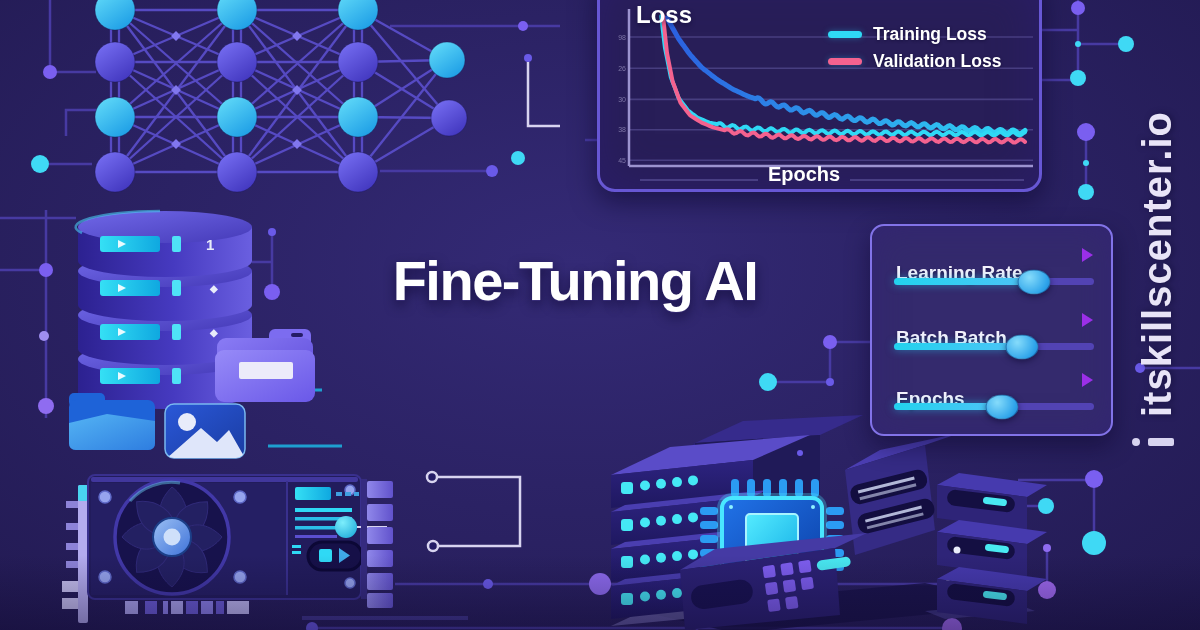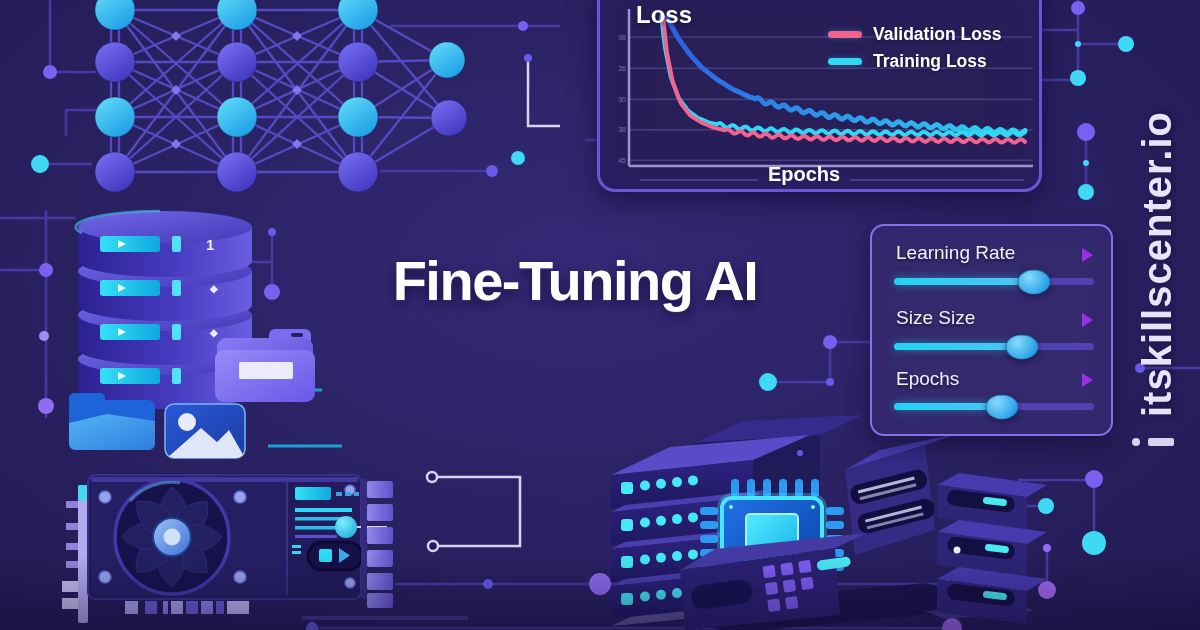--- a/index.html
+++ b/index.html
@@ -24,21 +24,21 @@
   .loss-label{left:36px;top:24px;color:#fff;font-size:24px;font-weight:bold;text-shadow:0 2px 4px rgba(10,5,40,.5);}
   .epochs-label{left:144px;top:186px;width:120px;text-align:center;color:#fff;font-size:20px;font-weight:bold;}
   .legend{left:228px;top:44px;}
   .legend-row{display:flex;align-items:center;height:27px;}
   .legend-swatch{width:34px;height:7px;border-radius:4px;margin-right:11px;box-shadow:0 0 6px rgba(40,200,240,.35);}
   .legend-label{color:#fff;font-size:17.5px;font-weight:bold;text-shadow:0 1px 3px rgba(10,5,40,.5);}
   
   .hp-panel{left:870px;top:224px;width:243px;height:212px;border-radius:14px;
     background:#342a6d;border:2.5px solid #8273e8;box-sizing:border-box;
     box-shadow:0 10px 24px rgba(8,4,38,.45), inset 0 0 34px rgba(50,32,120,.5);}
-  .slider-label{position:absolute;left:24px;color:#f3f1fc;font-size:19px;font-weight:normal;text-shadow:0 2px 3px rgba(10,5,40,.55);}
+  .slider-label{position:absolute;left:24px;color:#f3f1fc;font-size:19px;font-weight:bold;text-shadow:0 2px 3px rgba(10,5,40,.55);margin-top:20px;}
   .hp-arrow{position:absolute;right:18px;width:0;height:0;border-top:7px solid transparent;
     border-bottom:7px solid transparent;border-left:11px solid #9b2fe8;}
   .track{position:absolute;left:22px;width:200px;height:7px;border-radius:4px;background:#5243b4;}
   .track-fill{position:absolute;left:0;top:0;height:100%;border-radius:4px;
     background:linear-gradient(90deg,#22d3ee,#4fc3f7);box-shadow:0 0 8px rgba(40,200,240,.5);}
   .knob{position:absolute;top:50%;width:31px;height:23px;border-radius:50%;
     transform:translate(-50%,-50%);
     background:radial-gradient(circle at 35% 30%,#86dcfb,#2ea4ea 70%,#1d7fd0);
     border:1px solid rgba(8,40,90,.45);box-shadow:0 2px 6px rgba(8,4,38,.5);}
   .bottom-shade{left:0;top:555px;width:1200px;height:75px;pointer-events:none;
@@ -580,42 +580,42 @@
         <g id="series-g">
             <path d="M67.0 40.8L68.9 44.3L70.8 47.7L72.7 51.2L74.7 54.7L76.6 58.1L78.5 61.6L80.4 64.3L82.3 66.9L84.3 69.6L86.2 72.3L88.1 74.9L90.1 77.6L92.0 79.7L93.9 81.9L95.8 84.0L97.8 86.1L99.7 88.3L101.6 90.4L103.5 91.9L105.5 93.4L107.4 94.9L109.3 96.4L111.2 97.9L113.2 99.4L115.1 100.9L117.0 102.4L118.9 103.6L120.8 104.8L122.8 106.0L124.7 107.2L126.6 108.4L128.6 109.6L130.5 110.8L132.4 112.0L134.3 112.9L136.3 113.8L138.2 114.7L140.1 115.6L142.0 116.5L143.9 117.4L145.9 118.3L147.8 119.2L149.7 119.8L151.6 120.5L153.6 121.1L155.5 121.8L157.4 120.8L159.3 121.2L161.3 123.1L163.2 125.5L165.1 126.9L167.1 126.7L169.0 125.4L170.9 124.7L172.8 125.6L174.8 127.7L176.7 129.6L178.6 130.2L180.5 129.4L182.4 128.2L184.4 128.0L186.3 129.5L188.2 131.6L190.2 133.1L192.1 133.0L194.0 131.7L195.9 130.7L197.8 131.1L199.8 132.9L201.7 135.0L203.6 135.9L205.6 135.2L207.5 133.9L209.4 133.3L211.3 134.3L213.3 136.3L215.2 138.0L217.1 138.2L219.0 137.0L220.9 135.7L222.9 135.7L224.8 137.2L226.7 139.3L228.7 140.5L230.6 140.0L232.5 138.6L234.4 137.6L236.3 138.1L238.3 139.9L240.2 141.7L242.1 142.2L244.1 141.1L246.0 139.6L247.9 139.1L249.8 140.2L251.8 142.2L253.7 143.6L255.6 143.4L257.5 142.0L259.4 140.7L261.4 140.9L263.3 142.5L265.2 144.4L267.1 145.2L269.1 144.5L271.0 142.9L272.9 142.1L274.9 142.9L276.8 144.8L278.7 146.4L280.6 146.6L282.6 145.4L284.5 144.0L286.4 143.7L288.3 145.0L290.3 146.9L292.2 148.0L294.1 147.5L296.0 145.9L297.9 144.7L299.9 145.0L301.8 146.7L303.7 148.4L305.6 148.9L307.6 147.9L309.5 146.3L311.4 145.6L313.3 146.6L315.3 148.4L317.2 149.8L319.1 149.7L321.1 148.3L323.0 146.9L324.9 146.8L326.8 148.2L328.8 150.1L330.7 151.0L332.6 150.2L334.5 148.6L336.4 147.6L338.4 148.2L340.3 150.0L342.2 151.6L344.2 151.9L346.1 150.6L348.0 149.1L349.9 148.6L351.9 149.8L353.8 151.7L355.7 152.9L357.6 152.5L359.6 151.0L361.5 149.7L363.4 149.9L365.3 151.5L367.3 153.3L369.2 153.9L371.1 153.0L373.0 151.4L374.9 150.6L376.9 151.4L378.8 153.3L380.7 154.7L382.6 154.7L384.6 153.3L386.5 151.8L388.4 151.6L390.4 153.0L392.3 154.8L394.2 155.8L396.1 155.1L398.1 153.5L400.0 152.4L401.9 152.9L403.8 154.5L405.8 156.1L407.7 156.4L409.6 155.2L411.5 153.5L413.4 152.9L415.4 153.9L417.3 155.7L419.2 156.9L421.1 156.5L423.1 154.9L425.0 153.5" fill="none" stroke="url(#sg0)" stroke-width="5" stroke-linecap="round" stroke-linejoin="round"></path>
             <path d="M61.2 39.2L63.1 55.2L65.0 71.2L67.0 80.8L68.9 90.4L70.8 100.0L72.7 105.2L74.7 110.4L76.6 115.6L78.5 120.8L80.4 123.4L82.3 125.9L84.3 128.5L86.2 131.0L88.1 133.6L90.1 135.0L92.0 136.5L93.9 137.9L95.8 139.4L97.8 140.8L99.7 141.6L101.6 142.4L103.5 143.2L105.5 144.0L107.4 144.8L109.3 145.6L111.2 146.0L113.2 146.4L115.1 146.8L117.0 147.2L118.9 146.2L120.8 146.3L122.8 147.9L124.7 149.9L126.6 150.8L128.6 150.2L130.5 148.9L132.4 148.1L134.3 148.6L136.3 150.4L138.2 152.0L140.1 152.3L142.0 151.3L143.9 150.0L145.9 149.6L147.8 150.6L149.7 152.4L151.6 153.5L153.6 153.1L155.5 151.7L157.4 150.6L159.3 150.7L161.3 152.2L163.2 153.8L165.1 154.4L167.1 153.5L169.0 152.0L170.9 151.2L172.8 151.9L174.8 153.6L176.7 154.9L178.6 154.8L180.5 153.6L182.4 152.2L184.4 151.9L186.3 153.1L188.2 154.8L190.2 155.7L192.1 155.1L194.0 153.6L195.9 152.5L197.8 152.8L199.8 154.3L201.7 155.7L203.6 156.0L205.6 154.9L207.5 153.4L209.4 152.8L211.3 153.6L213.3 155.3L215.2 156.4L217.1 156.1L219.0 154.7L220.9 153.4L222.9 153.3L224.8 154.6L226.7 156.2L228.7 156.8L230.6 156.0L232.5 154.4L234.4 153.5L236.3 154.0L238.3 155.6L240.2 156.9L242.1 157.0L244.1 155.7L246.0 154.2L247.9 153.8L249.8 154.8L251.8 156.5L253.7 157.4L255.6 156.8L257.5 155.3L259.4 154.1L261.4 154.3L263.3 155.7L265.2 157.3L267.1 157.6L269.1 156.6L271.0 155.0L272.9 154.3L274.9 155.0L276.8 156.6L278.7 157.7L280.6 157.5L282.6 156.1L284.5 154.7L286.4 154.5L288.3 155.7L290.3 157.3L292.2 157.9L294.1 157.1L296.0 155.5L297.9 154.5L299.9 154.9L301.8 156.4L303.7 157.8L305.6 157.9L307.6 156.6L309.5 155.1L311.4 154.6L313.3 155.5L315.3 157.1L317.2 158.1L319.1 157.6L321.1 156.1L323.0 154.8L324.9 154.9L326.8 156.2L328.8 157.7L330.7 158.2L332.6 157.2L334.5 155.6L336.4 154.7L338.4 155.3L340.3 156.9L342.2 158.1L344.2 158.0L346.1 156.6L348.0 155.2L349.9 154.9L351.9 156.0L353.8 157.6L355.7 158.3L357.6 157.6L359.6 156.0L361.5 154.9L363.4 155.2L365.3 156.7L367.3 158.1L369.2 158.3L371.1 157.1L373.0 155.5L374.9 154.9L376.9 155.7L378.8 157.3L380.7 158.4L382.6 158.0L384.6 156.5L386.5 155.2L388.4 155.1L390.4 156.4L392.3 157.9L394.2 158.5L396.1 157.5L398.1 155.9L400.0 155.0L401.9 155.5L403.8 157.1L405.8 158.3L407.7 158.3L409.6 157.0L411.5 155.5L413.4 155.0L415.4 156.1L417.3 157.7L419.2 158.5L421.1 157.9L423.1 156.4L425.0 155.2" fill="none" stroke="#2fd9f5" stroke-width="4" stroke-linecap="round" stroke-linejoin="round"></path>
             <path d="M63.1 39.2L65.0 57.6L67.0 76.0L68.9 85.6L70.8 95.2L72.7 104.8L74.7 110.0L76.6 115.2L78.5 120.4L80.4 125.6L82.3 128.2L84.3 130.7L86.2 133.3L88.1 135.8L90.1 138.4L92.0 139.6L93.9 140.8L95.8 142.0L97.8 143.2L99.7 144.4L101.6 145.6L103.5 146.4L105.5 147.2L107.4 148.0L109.3 148.8L111.2 149.6L113.2 150.4L115.1 150.9L117.0 151.3L118.9 151.8L120.8 152.2L122.8 152.7L124.7 153.2L126.6 152.2L128.6 152.4L130.5 153.8L132.4 155.7L134.3 156.7L136.3 156.1L138.2 154.8L140.1 154.0L142.0 154.6L143.9 156.4L145.9 158.0L147.8 158.4L149.7 157.4L151.6 156.0L153.6 155.6L155.5 156.6L157.4 158.4L159.3 159.6L161.3 159.3L163.2 157.9L165.1 156.8L167.1 157.0L169.0 158.5L170.9 160.2L172.8 160.7L174.8 159.8L176.7 158.3L178.6 157.5L180.5 158.2L182.4 159.9L184.4 161.2L186.3 161.2L188.2 159.9L190.2 158.5L192.1 158.3L194.0 159.5L195.9 161.2L197.8 162.0L199.8 161.4L201.7 160.0L203.6 158.9L205.6 159.2L207.5 160.7L209.4 162.1L211.3 162.4L213.3 161.3L215.2 159.8L217.1 159.2L219.0 160.0L220.9 161.7L222.9 162.8L224.8 162.5L226.7 161.1L228.7 159.8L230.6 159.7L232.5 161.0L234.4 162.6L236.3 163.2L238.3 162.4L240.2 160.8L242.1 159.9L244.1 160.4L246.0 162.0L247.9 163.3L249.8 163.3L251.8 162.0L253.7 160.5L255.6 160.1L257.5 161.2L259.4 162.8L261.4 163.7L263.3 163.2L265.2 161.6L267.1 160.4L269.1 160.6L271.0 162.0L272.9 163.5L274.9 163.9L276.8 162.8L278.7 161.3L280.6 160.5L282.6 161.3L284.5 162.9L286.4 164.1L288.3 163.8L290.3 162.4L292.2 161.0L294.1 160.9L296.0 162.1L297.9 163.7L299.9 164.4L301.8 163.6L303.7 162.0L305.6 161.0L307.6 161.4L309.5 162.9L311.4 164.3L313.3 164.4L315.3 163.2L317.2 161.7L319.1 161.1L321.1 162.1L323.0 163.7L324.9 164.7L326.8 164.2L328.8 162.7L330.7 161.5L332.6 161.5L334.5 162.9L336.4 164.4L338.4 164.9L340.3 163.9L342.2 162.3L344.2 161.5L346.1 162.1L348.0 163.7L349.9 164.9L351.9 164.8L353.8 163.4L355.7 162.0L357.6 161.7L359.6 162.8L361.5 164.4L363.4 165.2L365.3 164.5L367.3 162.9L369.2 161.8L371.1 162.1L373.0 163.6L374.9 165.0L376.9 165.2L378.8 164.0L380.7 162.5L382.6 161.8L384.6 162.7L386.5 164.3L388.4 165.4L390.4 165.0L392.3 163.5L394.2 162.2L396.1 162.1L398.1 163.4L400.0 165.0L401.9 165.5L403.8 164.6L405.8 163.0L407.7 162.1L409.6 162.6L411.5 164.2L413.4 165.5L415.4 165.4L417.3 164.1L419.2 162.6L421.1 162.2L423.1 163.3L425.0 164.9" fill="none" stroke="#f4628f" stroke-width="4" stroke-linecap="round" stroke-linejoin="round"></path>
           </g>
       </svg>
       <div class="abs loss-label">Loss</div>
       <div class="abs epochs-label">Epochs</div>
       <div class="abs legend">
         <div class="legend-row">
+          <span class="legend-swatch" style="background: rgb(47, 217, 245);"></span>
+          <span class="legend-label">Training Loss</span>
+        </div>
+        <div class="legend-row">
           <span class="legend-swatch" style="background: rgb(244, 98, 143);"></span>
           <span class="legend-label">Validation Loss</span>
-        </div>
-        <div class="legend-row">
-          <span class="legend-swatch" style="background: rgb(47, 217, 245);"></span>
-          <span class="legend-label">Training Loss</span>
         </div>
       </div>
     </div>
   </div>
 
   <div class="abs hp-panel">
     <div>
       <div class="slider-label" style="top:16px">Learning Rate</div>
       <span class="hp-arrow" style="top:22px"></span>
       <div class="track" style="top:52px">
         <div class="track-fill" style="width: 70%;"></div>
         <div class="knob" style="left: 70%;"></div>
       </div>
     </div>
     <div>
-      <div class="slider-label" style="top:81px">Size Size</div>
+      <div class="slider-label" style="top:81px">Batch Batch</div>
       <span class="hp-arrow" style="top:87px"></span>
       <div class="track" style="top:117px">
         <div class="track-fill" style="width: 64%;"></div>
         <div class="knob" style="left: 64%;"></div>
       </div>
     </div>
     <div>
       <div class="slider-label" style="top:142px">Epochs</div>
       <span class="hp-arrow" style="top:147px"></span>
       <div class="track" style="top:177px">

